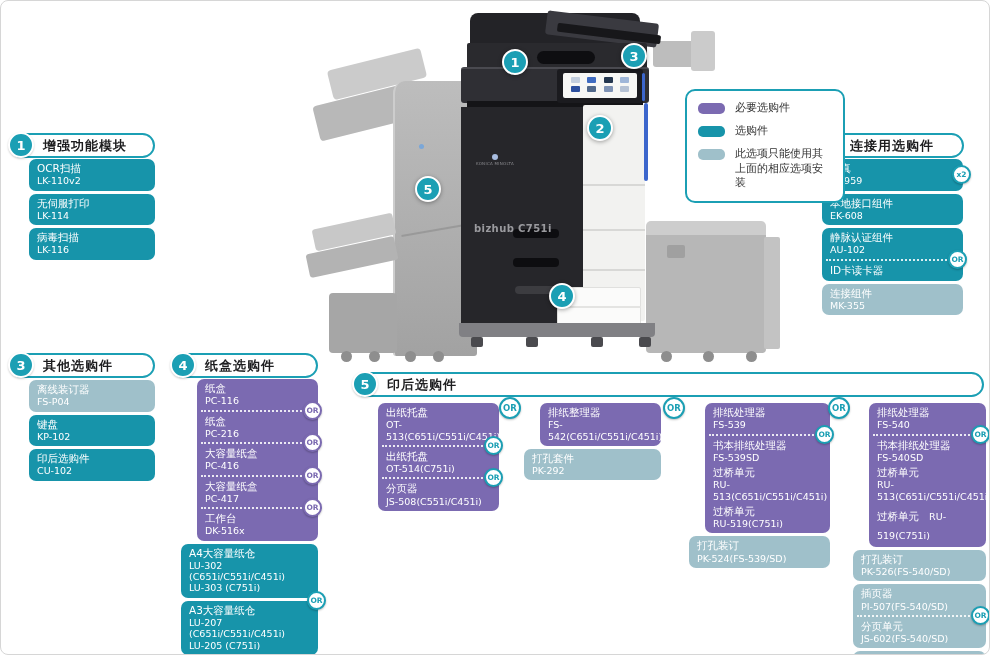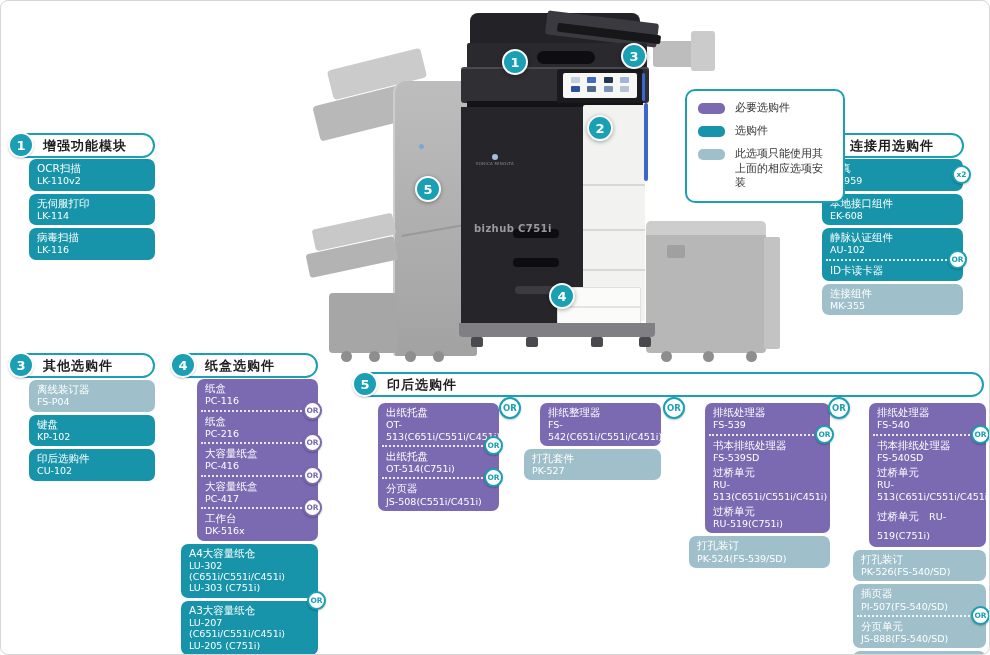--- a/index.html
+++ b/index.html
@@ -287,21 +287,21 @@
     </div>
   </div>
 
   <div class="col" style="left:523px;top:402px;width:137px;">
     <div class="box bg-purple">
       <div class="t">排纸整理器</div>
       <div class="m">FS-542(C651i/C551i/C451i)</div>
     </div>
     <div class="box bg-light">
       <div class="t">打孔套件</div>
-      <div class="m">PK-527</div>
+      <div class="m">PK-292</div>
     </div>
   </div>
 
   <div class="col" style="left:688px;top:402px;width:141px;">
     <div class="box bg-purple">
       <div class="t">排纸处理器</div>
       <div class="m">FS-539</div>
       <div class="sep">
           <span class="orb teal">OR</span>
         </div>
@@ -338,21 +338,21 @@
       <div class="t">打孔装订</div>
       <div class="m">PK-526(FS-540/SD)</div>
     </div>
     <div class="box bg-light">
       <div class="t">插页器</div>
       <div class="m">PI-507(FS-540/SD)</div>
       <div class="sep">
           <span class="orb teal">OR</span>
         </div>
       <div class="t">分页单元</div>
-      <div class="m">JS-888(FS-540/SD)</div>
+      <div class="m">JS-602(FS-540/SD)</div>
     </div>
     <div class="box bg-light">
       <div class="t">Z型折页单元</div>
 
     </div>
   </div>
 
 </div>
 
 </body></html>

